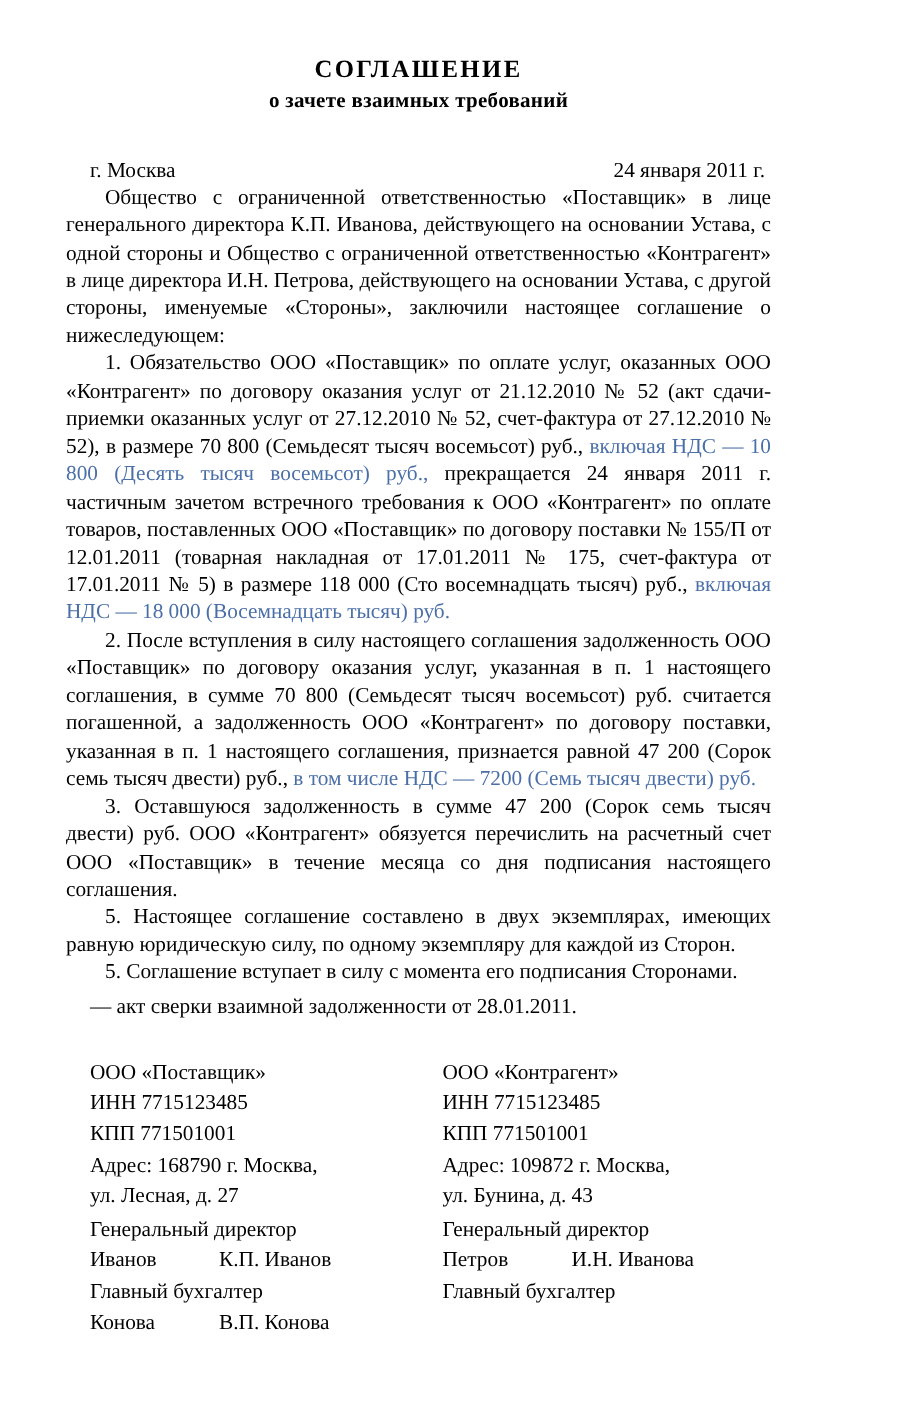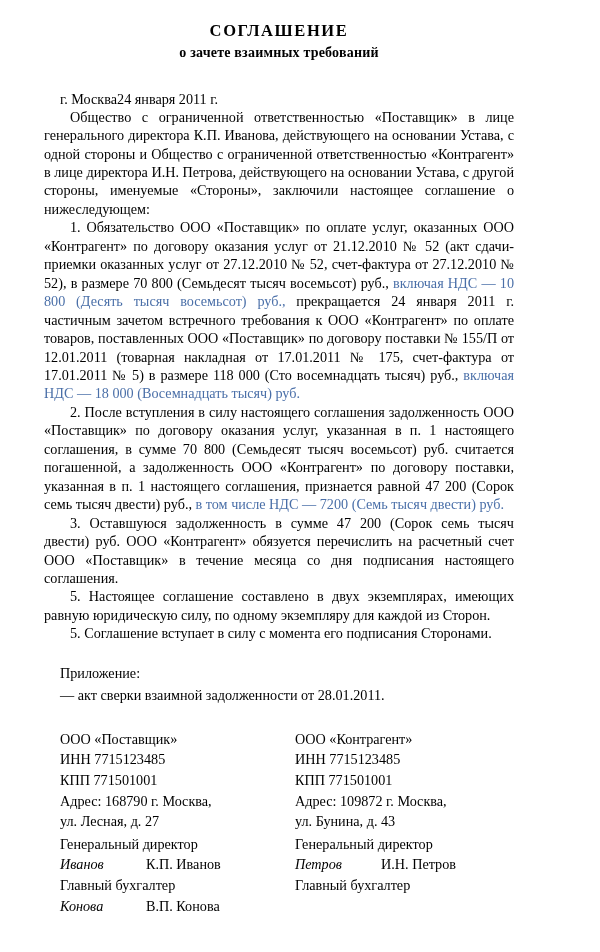--- a/index.html
+++ b/index.html
@@ -12,41 +12,41 @@
     height: 952px;
     font-family: "Liberation Serif", serif;
     color: #000000;
     position: relative;
     overflow: hidden;
   }
   .page {
     box-sizing: border-box;
     width: 552px;
     height: 952px;
-    padding: 15px 38px 10px 44px;
+    padding: 30px 38px 10px 44px;
     position: relative;
   }
   .doc-title {
     text-align: center;
     font-weight: bold;
     font-size: 16.5px;
     letter-spacing: 1.6px;
     margin: 6px 0 0 0;
     line-height: 1.25;
   }
   .doc-subtitle {
     text-align: center;
     font-weight: bold;
     font-size: 14px;
     letter-spacing: 0.2px;
     margin: 3px 0 0 0;
   }
   .meta-row {
     display: flex;
-    justify-content: flex-start;
+    justify-content: space-between;
     align-items: baseline;
     margin-top: 30px;
     font-size: 14.2px;
   }
   .meta-row .city { padding-left: 16px; }
   .meta-row .date { padding-right: 4px; }
 
   p.body-par {
     font-size: 14.2px;
     line-height: 1.30;
@@ -85,21 +85,20 @@
   .sig-col .line {
     margin: 0 0 2.5px 0;
     line-height: 1.28;
   }
   .sig-col .line.spacer-top { margin-top: 4px; }
   .name-row {
     display: flex;
     align-items: baseline;
   }
   .sig-script {
-    font-style: italic;
     font-family: "Liberation Serif", serif;
     width: 86px;
     display: inline-block;
   }
 </style>
 </head>
 <body>
 
 <div class="page">
 
@@ -116,21 +115,20 @@
   <p class="body-par gap-md"><span>1. Обязательство ООО «Поставщик» по оплате услуг, оказанных ООО «Контрагент» по договору оказания услуг от 21.12.2010 № 52 (акт сдачи-приемки оказанных услуг от 27.12.2010 № 52, счет-фактура от 27.12.2010 № 52), в размере 70 800 (Семьдесят тысяч восемьсот) руб.,</span> <span class="blue">включая НДС — 10 800 (Десять тысяч восемьсот) руб.,</span> <span>прекращается 24 января 2011 г. частичным зачетом встречного требования к ООО «Контрагент» по оплате товаров, поставленных ООО «Поставщик» по договору поставки № 155/П от 12.01.2011 (товарная накладная от 17.01.2011 № 175, счет-фактура от 17.01.2011 № 5) в размере 118 000 (Сто восемнадцать тысяч) руб.,</span> <span class="blue">включая НДС — 18 000 (Восемнадцать тысяч) руб.</span></p>
 
   <p class="body-par gap-md"><span>2. После вступления в силу настоящего соглашения задолженность ООО «Поставщик» по договору оказания услуг, указанная в п. 1 настоящего соглашения, в сумме 70 800 (Семьдесят тысяч восемьсот) руб. считается погашенной, а задолженность ООО «Контрагент» по договору поставки, указанная в п. 1 настоящего соглашения, признается равной 47 200 (Сорок семь тысяч двести) руб.,</span> <span class="blue">в том числе НДС — 7200 (Семь тысяч двести) руб.</span></p>
 
   <p class="body-par gap-md">3. Оставшуюся задолженность в сумме 47 200 (Сорок семь тысяч двести) руб. ООО «Контрагент» обязуется перечислить на расчетный счет ООО «Поставщик» в течение месяца со дня подписания настоящего соглашения.</p>
 
   <p class="body-par gap-md">5. Настоящее соглашение составлено в двух экземплярах, имеющих равную юридическую силу, по одному экземпляру для каждой из Сторон.</p>
 
   <p class="body-par gap-md">5. Соглашение вступает в силу с момента его подписания Сторонами.</p>
 
-  <div class="appendix-label">Приложение:</div>
   <div class="appendix-item">— акт сверки взаимной задолженности от 28.01.2011.</div>
 
   <div class="signatures">
 
     <div class="sig-col">
       <div class="line">ООО «Поставщик»</div>
       <div class="line">ИНН 7715123485</div>
       <div class="line">КПП 771501001</div>
       <div class="line">Адрес: 168790 г. Москва,</div>
       <div class="line">ул. Лесная, д. 27</div>
@@ -148,20 +146,20 @@
 
     <div class="sig-col">
       <div class="line">ООО «Контрагент»</div>
       <div class="line">ИНН 7715123485</div>
       <div class="line">КПП 771501001</div>
       <div class="line">Адрес: 109872 г. Москва,</div>
       <div class="line">ул. Бунина, д. 43</div>
       <div class="line spacer-top">Генеральный директор</div>
       <div class="line name-row">
         <span class="sig-script">Петров</span>
-        <span>И.Н. Петров</span>
+        <span>И.Н. Иванова</span>
       </div>
       <div class="line">Главный бухгалтер</div>
     </div>
 
   </div>
 
 </div>
 
 </body></html>

